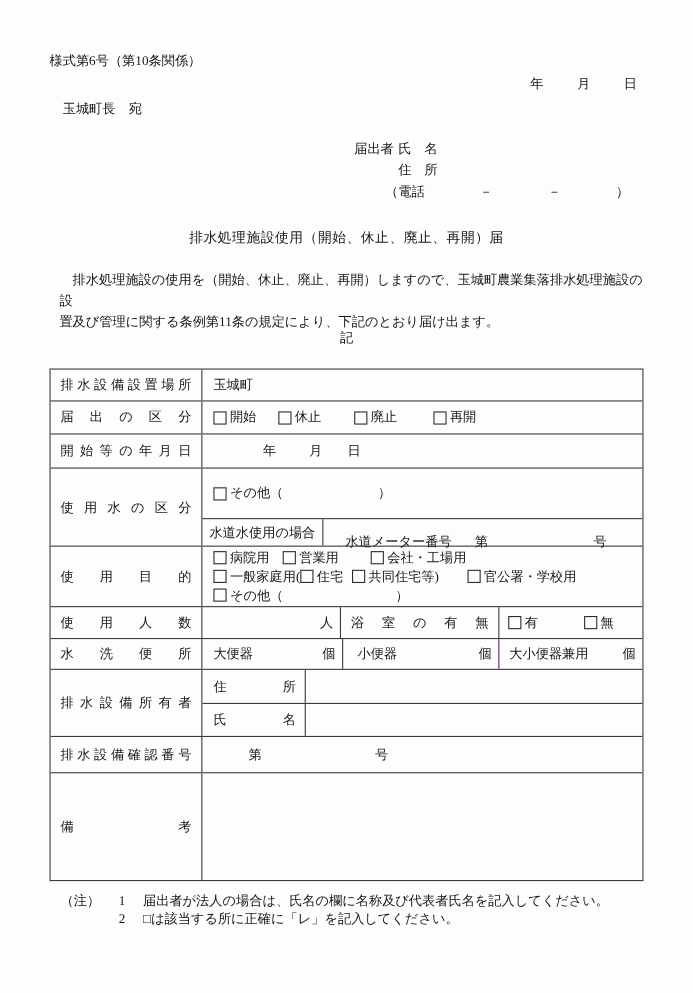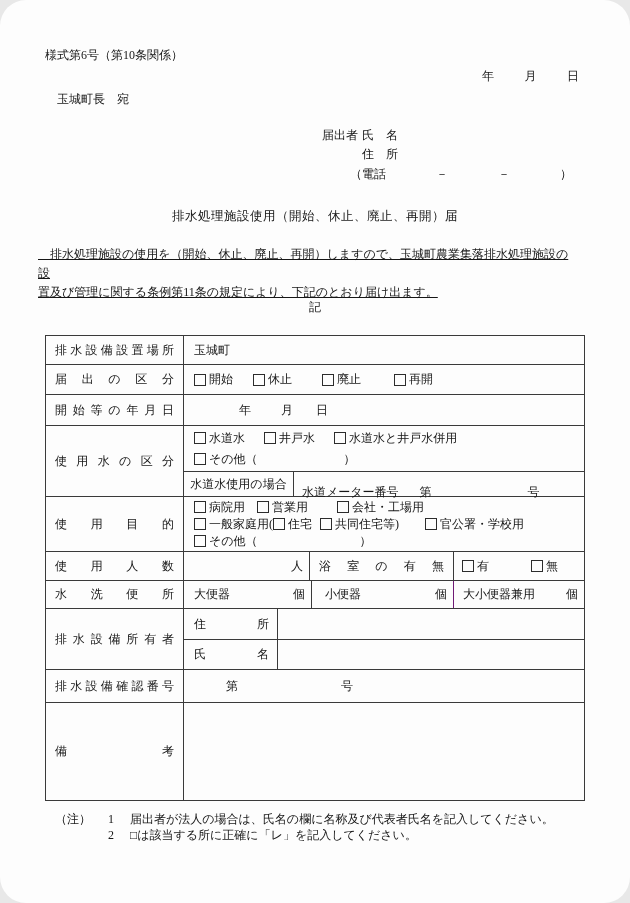--- a/index.html
+++ b/index.html
@@ -5,36 +5,35 @@
   html,body{margin:0;padding:0;background:#e8e8e8;}
   .page{
     position:relative;
     width:630px;height:903px;
     background:#fdfdfd;
     color:#161616;
     font-family:"Liberation Serif","DejaVu Serif",serif;
     font-size:12px;
     line-height:1.35;
     overflow:hidden;
-    border-radius:26px;
   }
   .abs{position:absolute;}
   
   .form-number{left:45px;top:47px;}
   .date-line{left:482px;top:68px;width:97px;display:flex;justify-content:space-between;}
   .addressee{left:57px;top:91px;}
   .declarant{left:322px;top:125px;width:260px;}
   .declarant .dl-row{height:19.5px;display:flex;align-items:center;}
   .dl-addr{padding-left:40px;}
   .dl-name-label{margin-left:4px;}
   .dl-phone{padding-left:28px;}
   .dl-phone-inner{width:222px;display:flex;justify-content:space-between;}
   
   .form-title{left:0;right:0;top:208px;text-align:center;font-size:12.5px;letter-spacing:.5px;}
-  .body-text{left:38px;top:245px;width:542px;text-decoration:underline;}
+  .body-text{left:54px;top:245px;width:542px;}
   .body-text div{line-height:19px;}
   .record-mark{left:0;right:0;top:299px;text-align:center;}
   
   .form-table{left:45px;top:335px;width:540px;border:1px solid #3a3a3a;box-sizing:border-box;}
   .trow{display:flex;align-items:stretch;border-top:1px solid #3a3a3a;box-sizing:border-box;}
   .trow:first-child{border-top:none;}
   .lcell{width:138px;box-sizing:border-box;border-right:1px solid #3a3a3a;display:flex;align-items:center;padding:0 9px;flex-shrink:0;}
   .jchar{display:flex;justify-content:space-between;flex:1;}
   .vcell{display:flex;align-items:center;box-sizing:border-box;}
   .grow{flex:1;}
@@ -42,21 +41,21 @@
   .r6{height:29px}.r7{height:28px}.r8{height:61px}.r9{height:33px}.r10{height:98px}
   .subcol{flex:1;display:flex;flex-direction:column;}
   .subrow{display:flex;align-items:stretch;box-sizing:border-box;}
   .sub-border-top{border-top:1px solid #3a3a3a;}
   .cb{display:inline-block;width:10px;height:10px;border:1px solid #2c2c2c;box-sizing:content-box;margin-right:3px;background:#fdfdfd;flex-shrink:0;}
   .opt{display:inline-flex;align-items:center;white-space:nowrap;}
   .pl10{padding-left:10px;}
   .line{display:flex;align-items:center;}
   .water-lines{flex:1;display:flex;flex-direction:column;justify-content:center;padding-left:10px;height:45px;box-sizing:border-box;}
   .water-lines .line{height:21px;}
-  .meter-row{height:25px;}
+  .meter-row{height:25px;gap:12px;}
   .meter-case{width:110px;border-right:1px solid #3a3a3a;display:flex;align-items:center;justify-content:center;box-sizing:border-box;flex-shrink:0;}
   .meter-val{flex:1;display:flex;align-items:center;padding-left:8px;margin-top:16px;}
   .purpose-lines{flex:1;display:flex;flex-direction:column;justify-content:center;padding-left:10px;}
   .purpose-lines .line{height:17px;}
   .numcell{width:126px;border-right:1px solid #3a3a3a;justify-content:flex-end;padding-right:6px;flex-shrink:0;}
   .bathlabel{width:144px;border-right:1px solid #3a3a3a;padding:0 9px;flex-shrink:0;}
   .bathopts{flex:1;padding-left:8px;}
   .tcell1{width:128px;border-right:1px solid #3a3a3a;justify-content:space-between;padding:0 6px 0 10px;flex-shrink:0;}
   .tcell2{width:142px;border-right:1px solid #701a75;justify-content:space-between;padding:0 6px 0 13px;flex-shrink:0;}
   .tcell3{flex:1;justify-content:space-between;padding:0 6px 0 9px;}
@@ -191,34 +190,20 @@
             <span>の</span>
             <span>区</span>
             <span>分</span>
           </span>
       </div>
       <div class="subcol">
         <div class="water-lines">
           <div class="line">
             <span class="opt">
                 <span class="cb"></span>
-                <span>水道水</span>
-              </span>
-            <span class="opt" style="margin-left:19px">
-                <span class="cb"></span>
-                <span>井戸水</span>
-              </span>
-            <span class="opt" style="margin-left:19px">
-                <span class="cb"></span>
-                <span>水道水と井戸水併用</span>
-              </span>
-          </div>
-          <div class="line">
-            <span class="opt">
-                <span class="cb"></span>
                 <span>その他（</span>
               </span>
             <span class="gap-field" style="width:86px"></span>
             <span>）</span>
           </div>
         </div>
         <div class="subrow sub-border-top meter-row">
           <div class="meter-case">
             <span>水道水使用の場合</span>
           </div>

